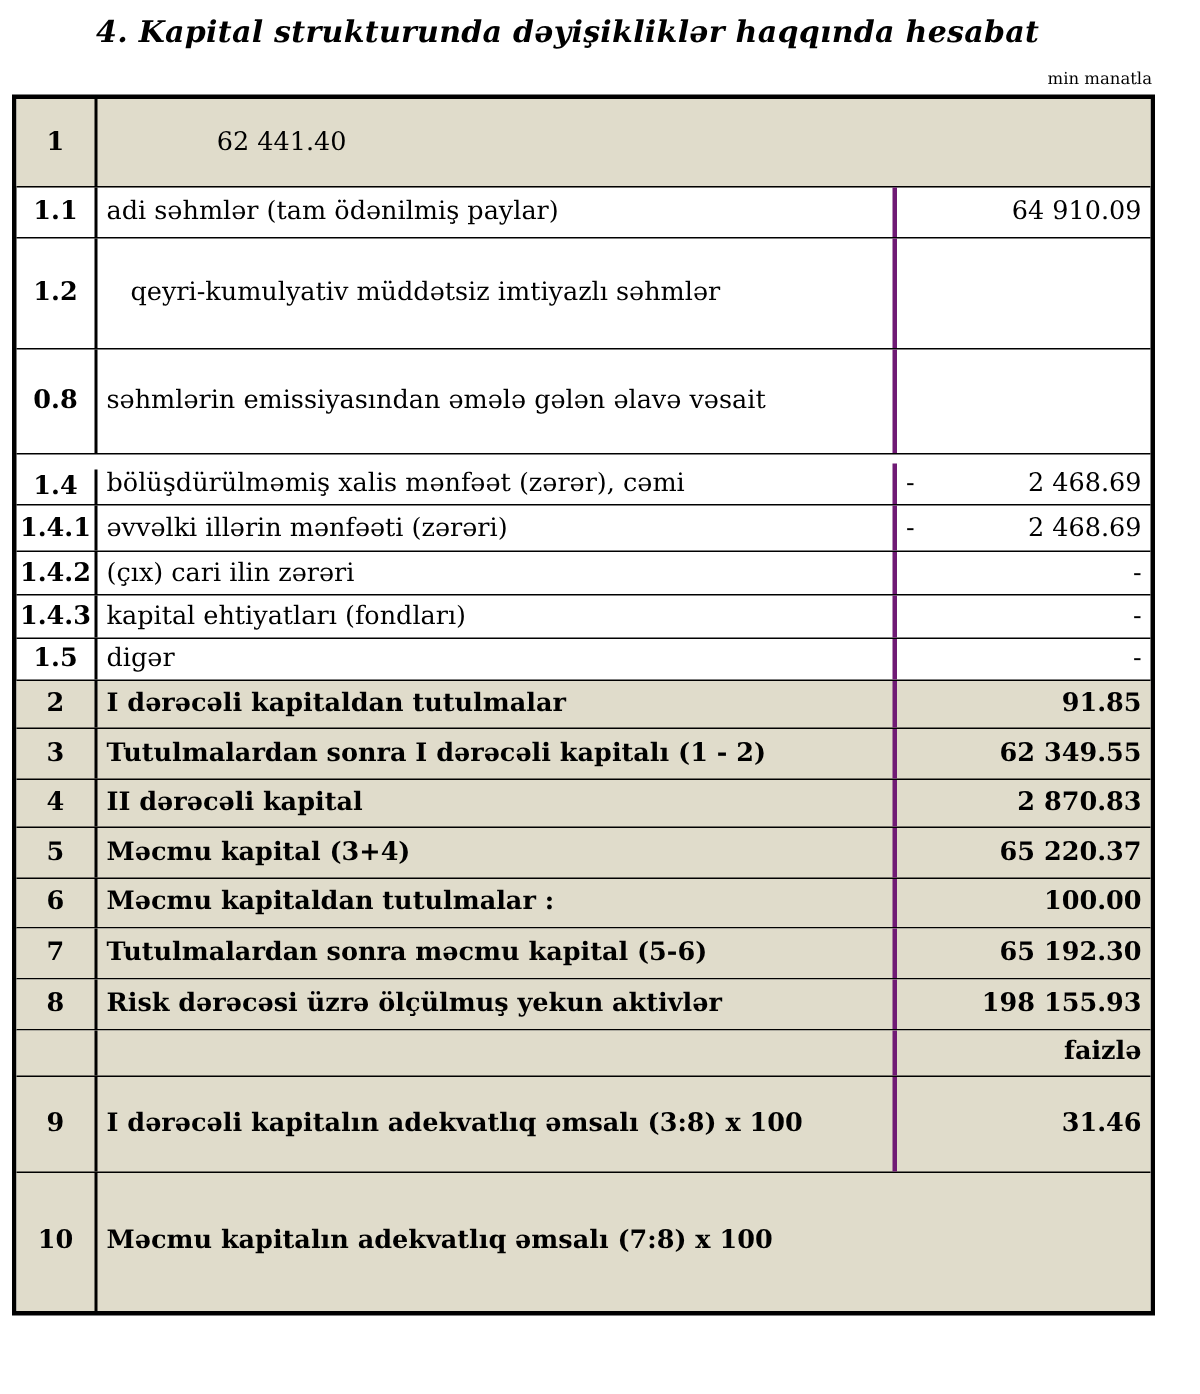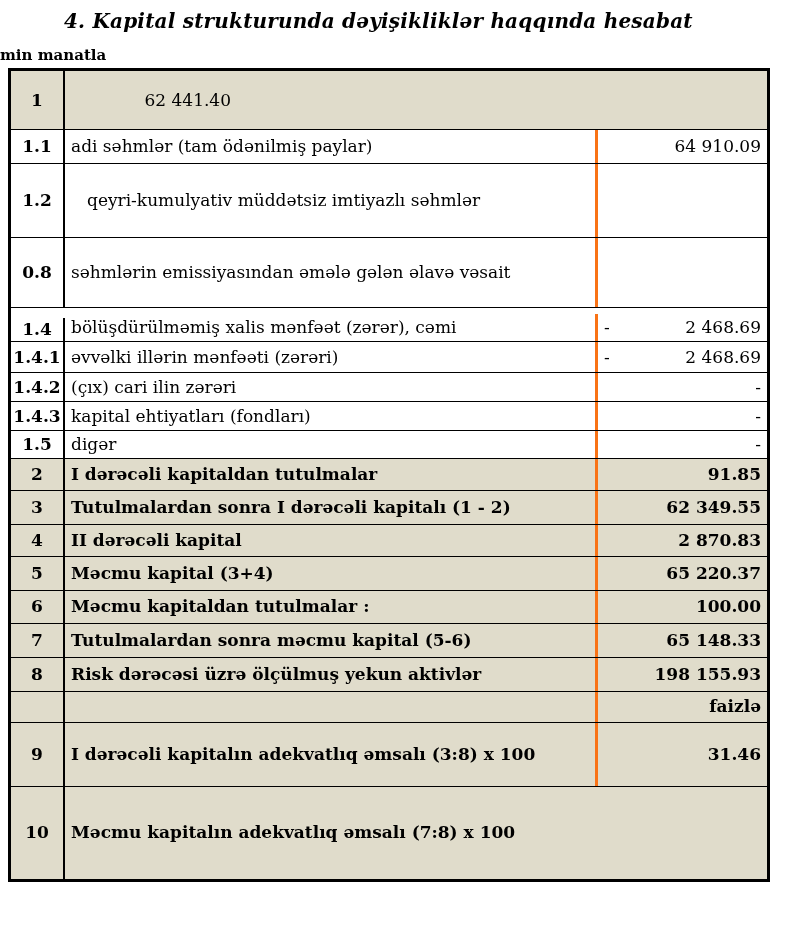--- a/index.html
+++ b/index.html
@@ -5,36 +5,36 @@
   html,body{margin:0;padding:0;}
   body{
     width:800px;height:929px;background:#ffffff;color:#000;
     font-family:"DejaVu Serif","Liberation Serif",serif;
     position:relative;overflow:hidden;
   }
   .title{
     font-weight:bold;font-size:20px;margin:9px 0 0 64px;letter-spacing:0.2px;font-style:italic;
   }
   .units{
-    font-weight:bold;font-size:15px;text-align:left;margin:13px 32px 4px 0;
+    font-weight:normal;font-size:11px;text-align:right;margin:13px 32px 4px 0;
   }
   .tbl{
     margin-left:8px;width:762px;border:3px solid #000;box-sizing:border-box;
     background:#fff;
   }
   .row{display:flex;align-items:stretch;border-bottom:1px solid #000;}
   .row:last-child{border-bottom:none;}
   .c{display:flex;align-items:center;box-sizing:border-box;font-size:17px;line-height:1.35;}
   .num{
     width:54px;flex:none;justify-content:center;font-weight:bold;
     border-right:2px solid #000;text-align:center;
   }
   .label{flex:1;padding:2px 4px 2px 6px;}
   .value{
-    width:172px;flex:none;border-left:3px solid #f97316;
+    width:172px;flex:none;border-left:3px solid #701a75;
     justify-content:flex-end;padding:2px 6px;text-align:right;
   }
   .value.neg{justify-content:space-between;}
   .row.merged .value{border-left:none;}
   .bold{font-weight:bold;}
 </style>
 </head>
 <body>
 
 <div class="title">4. Kapital strukturunda dəyişikliklər haqqında hesabat</div>
@@ -112,21 +112,21 @@
       <div class="c value bold">65 220.37</div>
     </div>
     <div class="row" style="min-height: 32px; background: rgb(224, 220, 203);">
       <div class="c num">6</div>
       <div class="c label bold">Məcmu kapitaldan tutulmalar :</div>
       <div class="c value bold">100.00</div>
     </div>
     <div class="row" style="min-height: 33px; background: rgb(224, 220, 203);">
       <div class="c num">7</div>
       <div class="c label bold">Tutulmalardan sonra məcmu kapital (5-6)</div>
-      <div class="c value bold">65 148.33</div>
+      <div class="c value bold">65 192.30</div>
     </div>
     <div class="row" style="min-height: 33px; background: rgb(224, 220, 203);">
       <div class="c num">8</div>
       <div class="c label bold">Risk dərəcəsi üzrə ölçülmuş  yekun aktivlər</div>
       <div class="c value bold">198 155.93</div>
     </div>
     <div class="row" style="min-height: 30px; background: rgb(224, 220, 203);">
       <div class="c num"></div>
       <div class="c label"></div>
       <div class="c value bold">faizlə</div>

